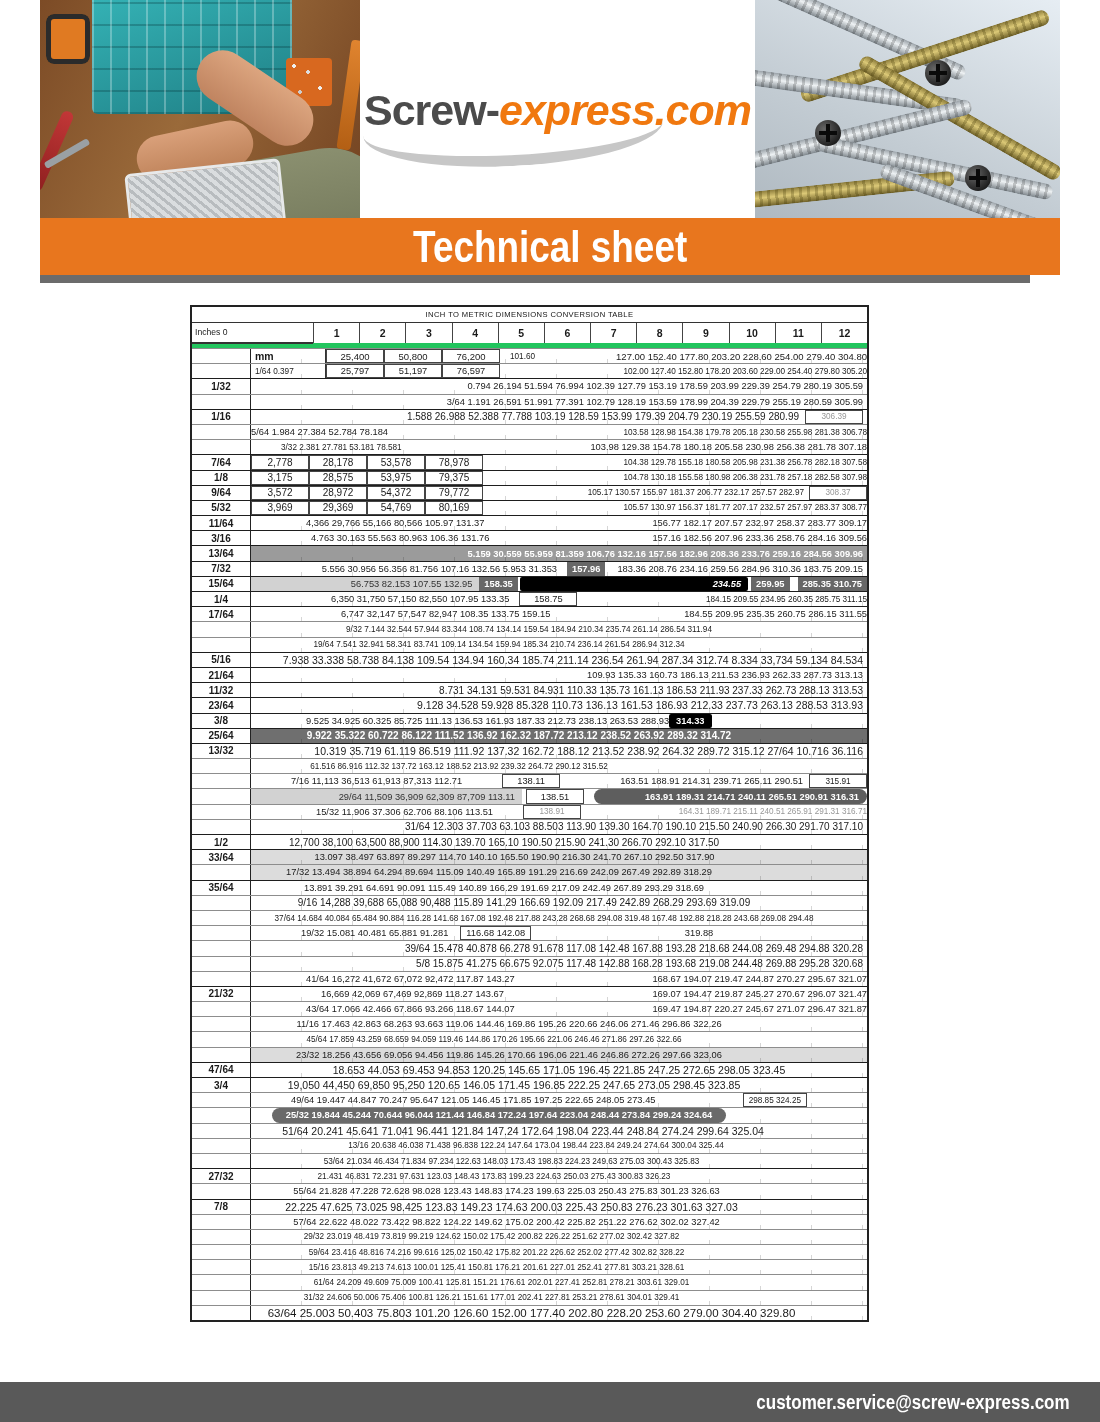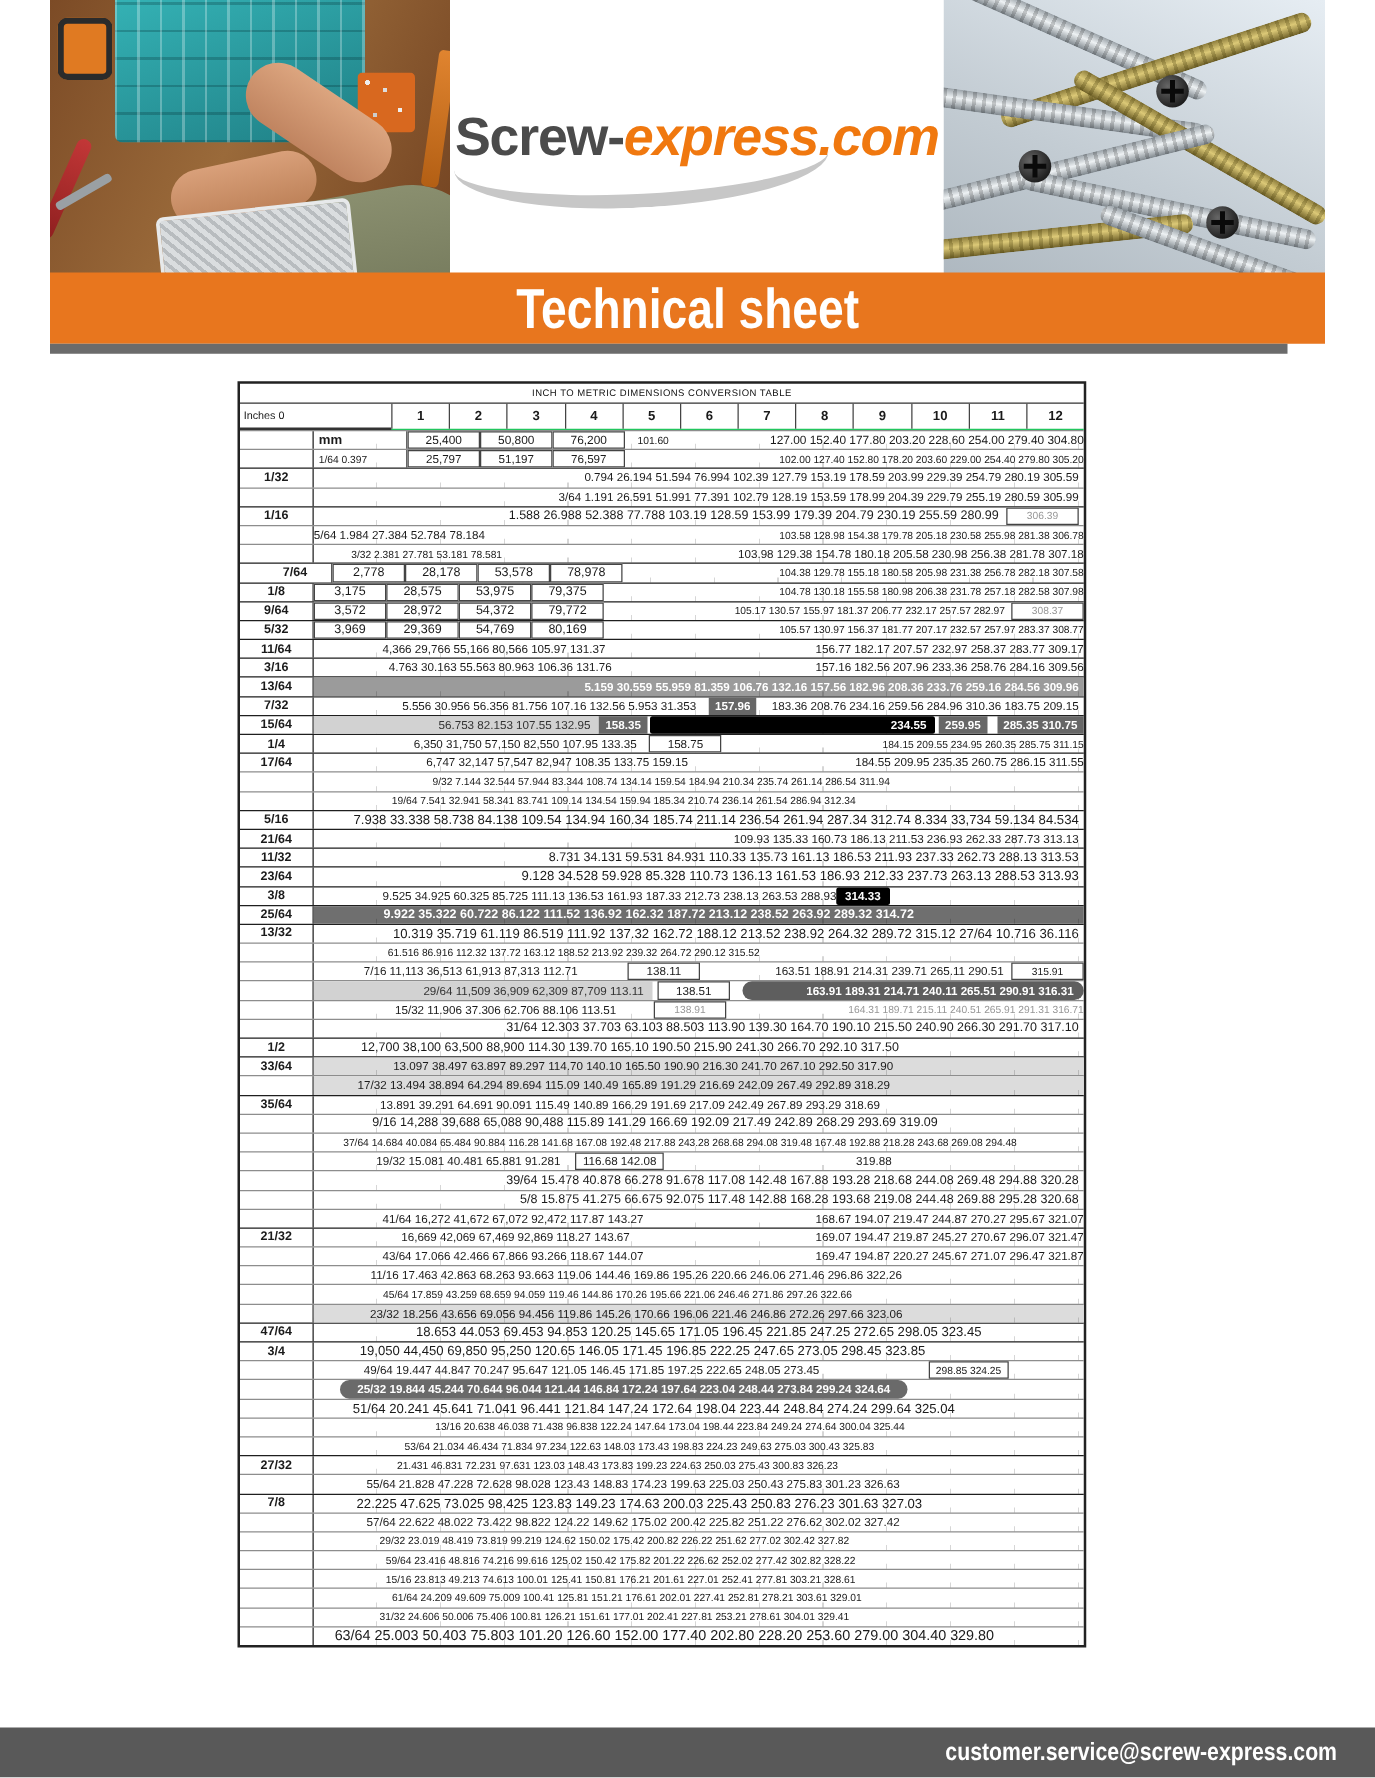--- a/index.html
+++ b/index.html
@@ -37,21 +37,21 @@
   .s-head:before{content:"";position:absolute;top:11px;left:4px;height:4px;width:18px;background:#0a0a0a;}
 
   
   .title-bar{position:absolute;top:218px;left:40px;right:40px;height:57px;background:#e8761e;display:flex;align-items:center;justify-content:center;}
   .title-bar .tb-text{color:#fff;font-size:45px;font-weight:bold;transform:scaleX(.82);letter-spacing:0px;}
   .title-underbar{position:absolute;top:275px;left:40px;width:990px;height:8px;background:#6b6b6b;}
 
   
   .table{position:absolute;top:305px;left:190px;width:675px;border:2px solid #222;background:#fff;}
   .t-title{height:15px;line-height:15px;text-align:center;font-size:7.6px;letter-spacing:.4px;border-bottom:1px solid #333;color:#111;}
-  .t-head{height:20px;display:flex;align-items:center;border-bottom:1px solid #22c55e;}
+  .t-head{height:20px;display:flex;align-items:center;border-bottom:5px solid #22c55e;}
   .t-corner{width:118px;flex:none;font-size:8.6px;padding-left:3px;border-bottom:2px solid #333;height:100%;display:flex;align-items:center;}
   .t-cols{flex:1;display:flex;height:100%;}
   .col{flex:1;text-align:center;font-weight:bold;font-size:10.5px;border-left:1px solid #444;display:flex;align-items:center;justify-content:center;}
 
   .t-row{height:14.2px;display:flex;border-top:1px solid #8d8d8d;font-size:9.3px;}
   .t-row.strong{border-top:1.6px solid #1e1e1e;}
   .t-lbl{width:58px;flex:none;border-right:1.4px solid #222;font-weight:bold;font-size:10px;display:flex;align-items:center;justify-content:center;}
   .t-c{flex:1;display:flex;align-items:center;min-width:0;
        background-image:repeating-linear-gradient(to right,transparent 0 50px,rgba(0,0,0,.16) 50px 51px);
        background-size:100% 4px;background-repeat:no-repeat;background-position:left bottom;}
@@ -198,21 +198,21 @@
             </div>
           </div>
           <div class="t-row">
             <div class="t-lbl"></div>
             <div class="t-c al-s">
               <span class="sg sm" style="margin-left: 30px;">3/32 2.381 27.781 53.181 78.581</span>
               <span class="sg sp"></span>
               <span class="sg n">103.98 129.38 154.78 180.18 205.58 230.98 256.38 281.78 307.18</span>
             </div>
           </div>
-          <div class="t-row strong" style="font-size: 10px; padding-left: 15px;">
+          <div class="t-row strong" style="font-size: 10px;">
             <div class="t-lbl">7/64</div>
             <div class="t-c al-s">
               <span class="sg x">2,778</span>
               <span class="sg x">28,178</span>
               <span class="sg x">53,578</span>
               <span class="sg x">78,978</span>
               <span class="sg sp"></span>
               <span class="sg sm">104.38 129.78 155.18 180.58 205.98 231.38 256.78 282.18 307.58</span>
             </div>
           </div>
@@ -278,21 +278,21 @@
               <span class="sg n">5.556 30.956 56.356 81.756 107.16 132.56 5.953 31.353</span>
               <span class="sg w" style="margin-left: 10px;">157.96</span>
               <span class="sg n" style="margin-left: 12px;">183.36 208.76 234.16 259.56 284.96 310.36 183.75 209.15</span>
             </div>
           </div>
           <div class="t-row strong">
             <div class="t-lbl">15/64</div>
             <div class="t-c al-s">
               <span class="sg g" style="flex: 1 1 0%;">56.753 82.153 107.55 132.95</span>
               <span class="sg w">158.35</span>
-              <span class="sg k" style="margin-left: 2px; flex: 1 1 0%;">234.55</span>
+              <span class="sg k" style="margin-left: 2px; flex: 1 1 0%; font-style: italic;">234.55</span>
               <span class="sg w" style="margin-left: 3px;">259.95</span>
               <span class="sg w" style="margin-left: 8px;">285.35 310.75</span>
             </div>
           </div>
           <div class="t-row strong">
             <div class="t-lbl">1/4</div>
             <div class="t-c al-s">
               <span class="sg n" style="margin-left: 80px;">6,350 31,750 57,150 82,550 107.95 133.35</span>
               <span class="sg x" style="margin-left: 10px;">158.75</span>
               <span class="sg sp"></span>

